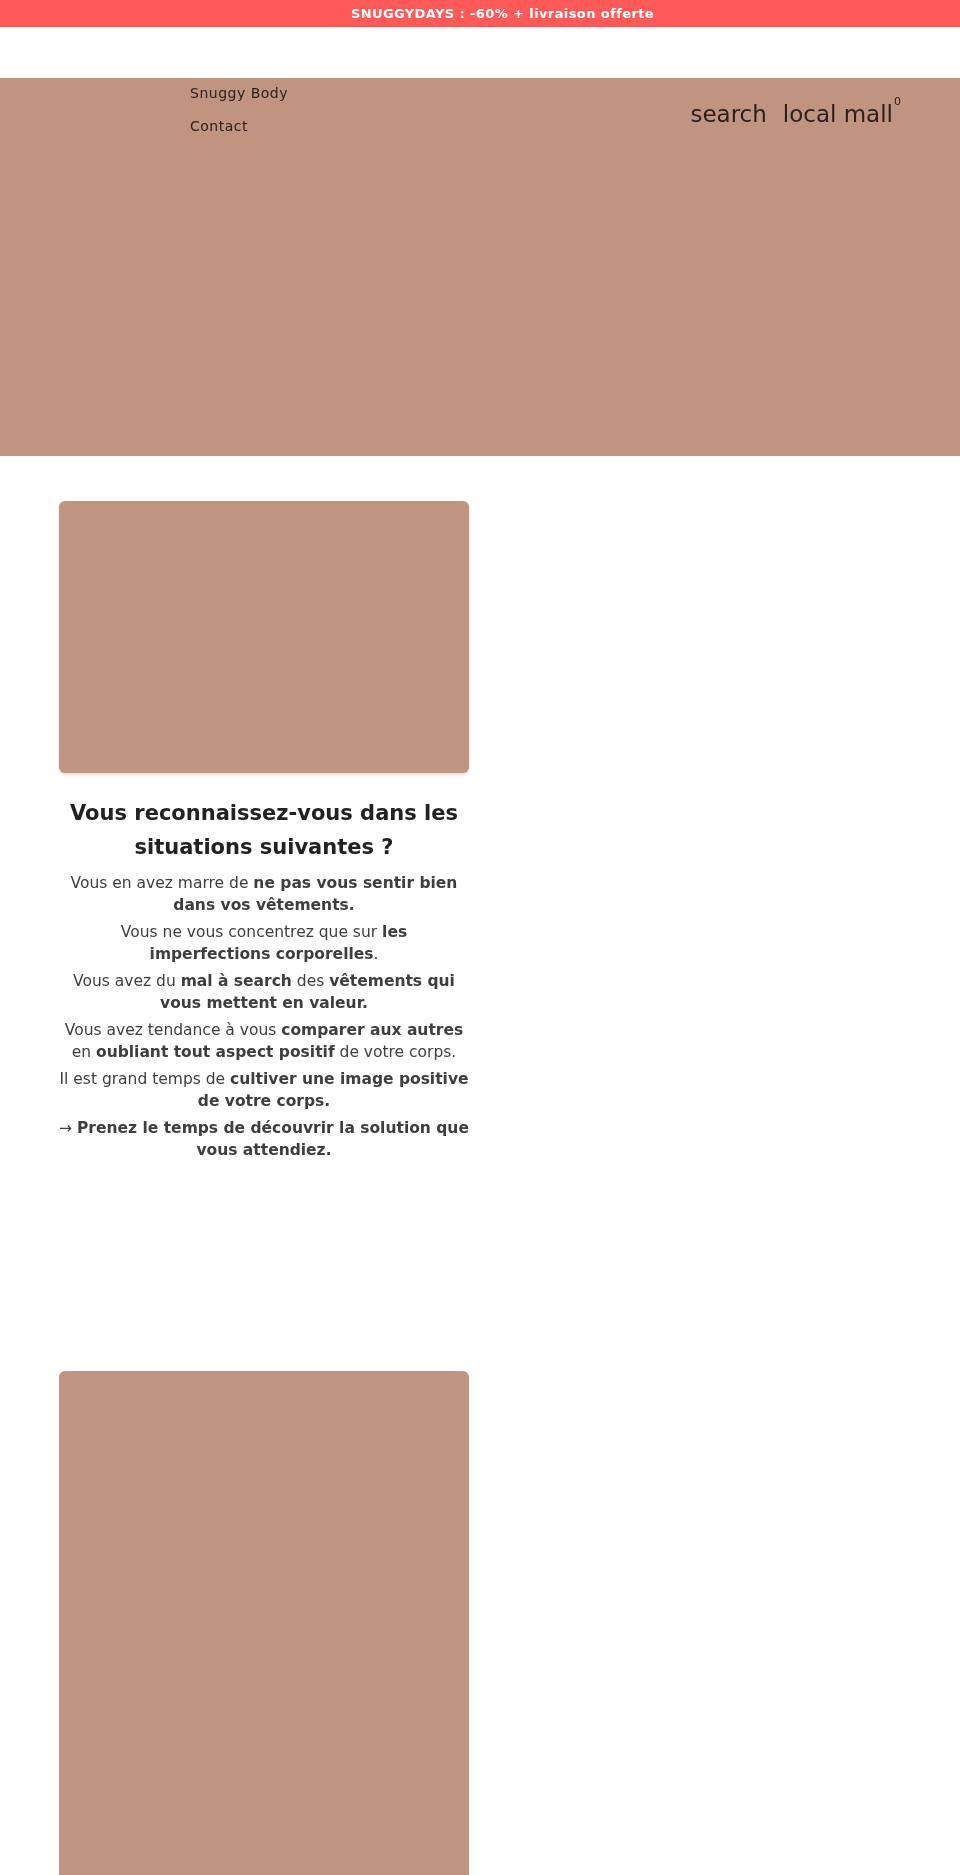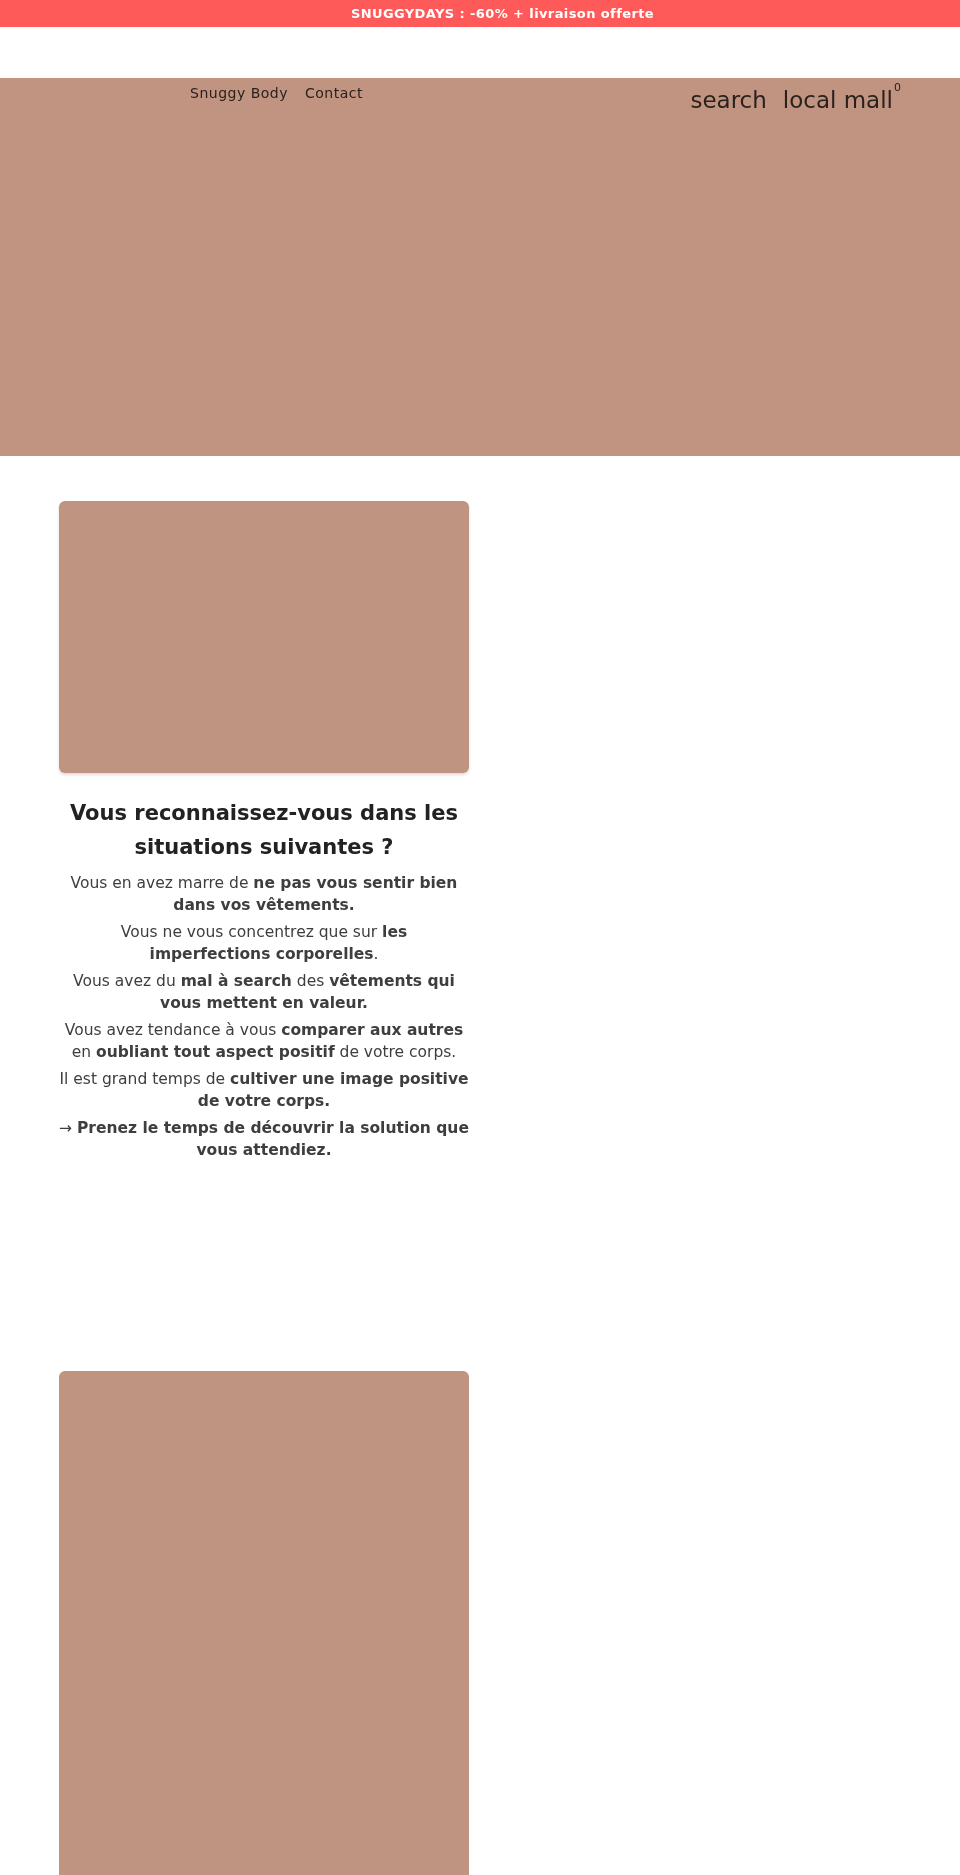--- a/index.html
+++ b/index.html
@@ -33,25 +33,26 @@
   }
   .nav {
     position: absolute;
     top: 7px;
     left: 190px;
     display: flex;
     gap: 17px;
     font-size: 14px;
     color: #2b211c;
     letter-spacing: 0.5px;
+    flex-direction: column;
   }
   .nav a { text-decoration: none; color: inherit; cursor: pointer; }
   .icon-row {
     position: absolute;
-    top: 11px;
+    top: 25px;
     right: 60px;
     display: flex;
     align-items: flex-start;
     gap: 16px;
     font-size: 23px;
     color: #2a211c;
     line-height: 1;
   }
   .icon-row .icon-text { cursor: pointer; }
   .cart-wrap { position: relative; display: inline-flex; align-items: flex-start; }

